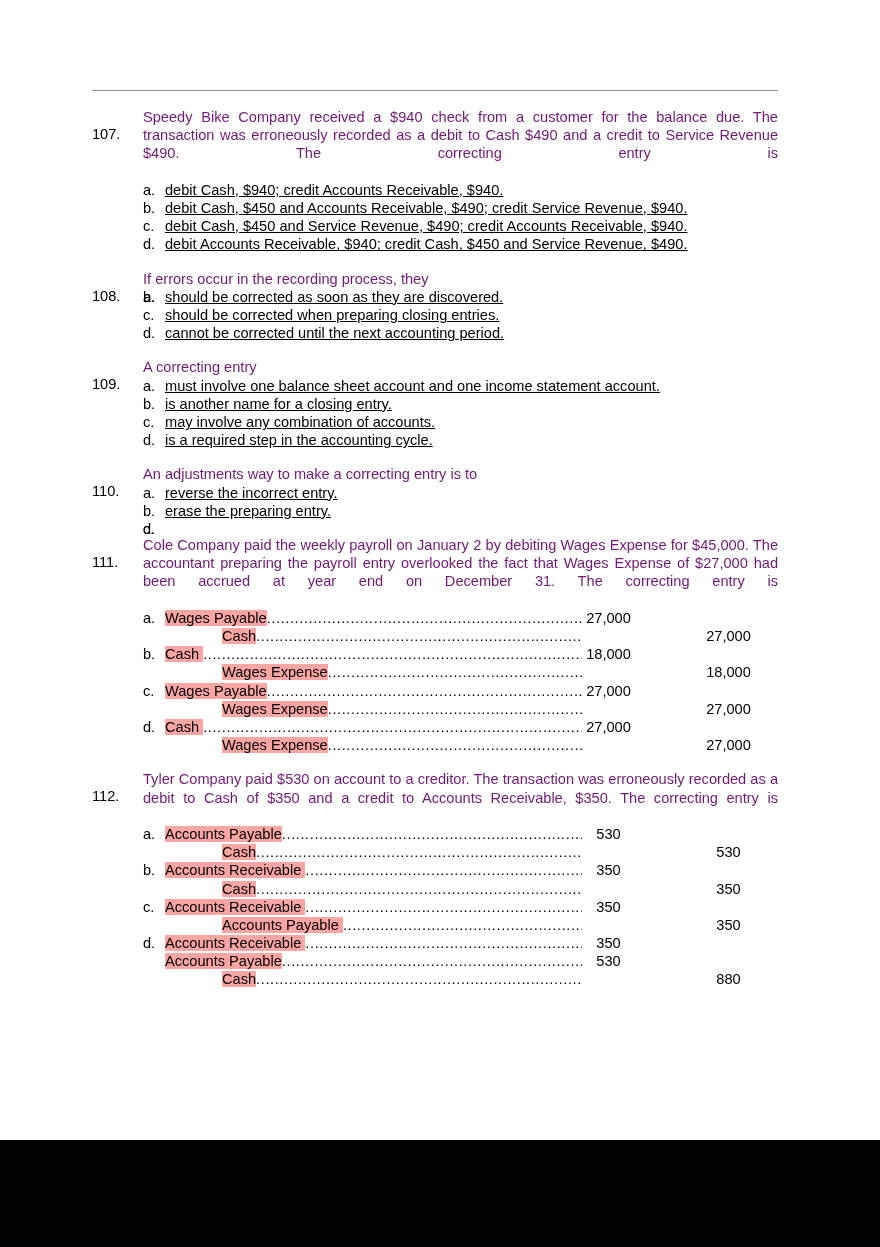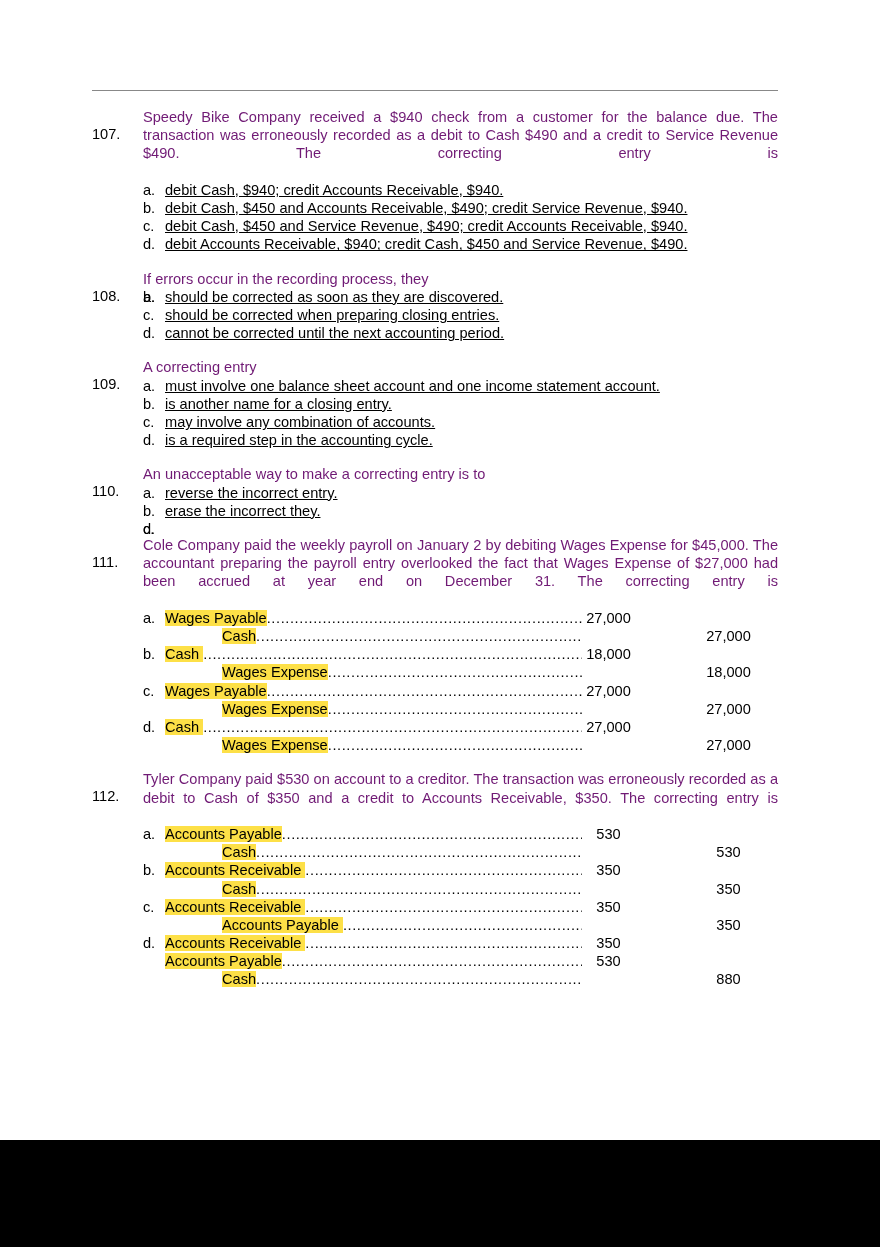--- a/index.html
+++ b/index.html
@@ -123,21 +123,21 @@
     width: 20px;
   }
   .je-account {
     position: absolute;
     top: 0;
     overflow: hidden;
     white-space: nowrap;
   }
   .je-account.debit { left: 73px; width: 417px; }
   .je-account.credit { left: 130px; width: 360px; }
-  .je-name { background: #fde047; padding-right: 0; }
+  .je-name { background: #fca5a5; padding-right: 0; }
   .je-dots {
     letter-spacing: 0.6px;
   }
   .je-amt {
     position: absolute;
     top: 0;
     text-align: center;
   }
   .je-amt.debit-col { left: 460px; width: 113px; }
   .je-amt.credit-col { left: 540px; width: 193px; }
@@ -217,30 +217,30 @@
           </div>
           <div class="opt">
             <span class="opt-letter">d.</span>
             <span class="opt-text">is a required step in the accounting cycle.</span>
           </div>
         </div>
       </div>
       <div class="question">
         <div class="q-head">
           <span class="q-num">110.</span>
-          <div class="q-stem">An unacceptable way to make a correcting entry is to</div>
+          <div class="q-stem">An adjustments way to make a correcting entry is to</div>
         </div>
         <div class="options">
           <div class="opt">
             <span class="opt-letter">a.</span>
             <span class="opt-text">reverse the incorrect entry.</span>
           </div>
           <div class="opt">
             <span class="opt-letter">b.</span>
-            <span class="opt-text">erase the incorrect they.</span>
+            <span class="opt-text">erase the preparing entry.</span>
           </div>
           <div class="opt wrap">
             <span class="opt-letter">c.</span>
           </div>
           <div class="opt">
             <span class="opt-letter">d.</span>
           </div>
         </div>
       </div>
       <div class="question">

